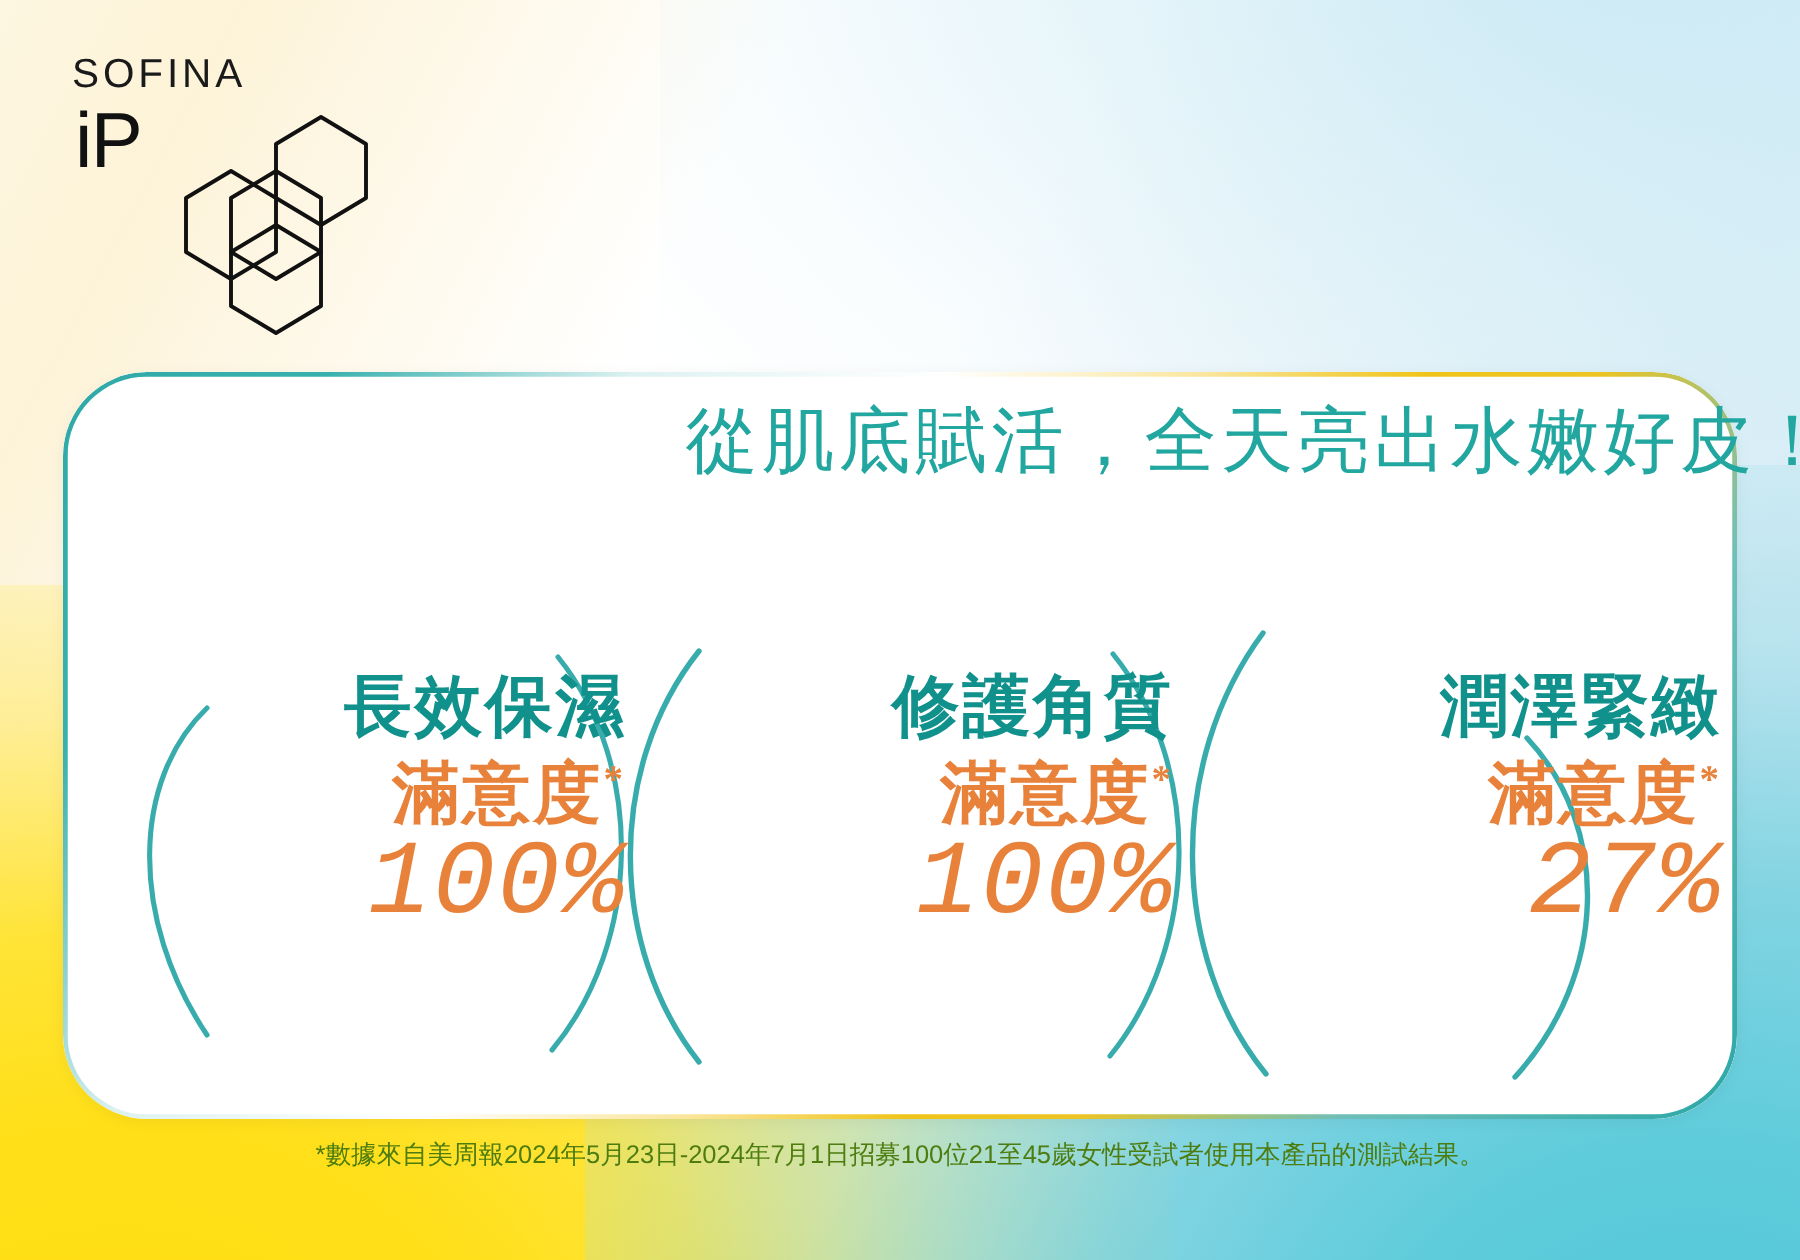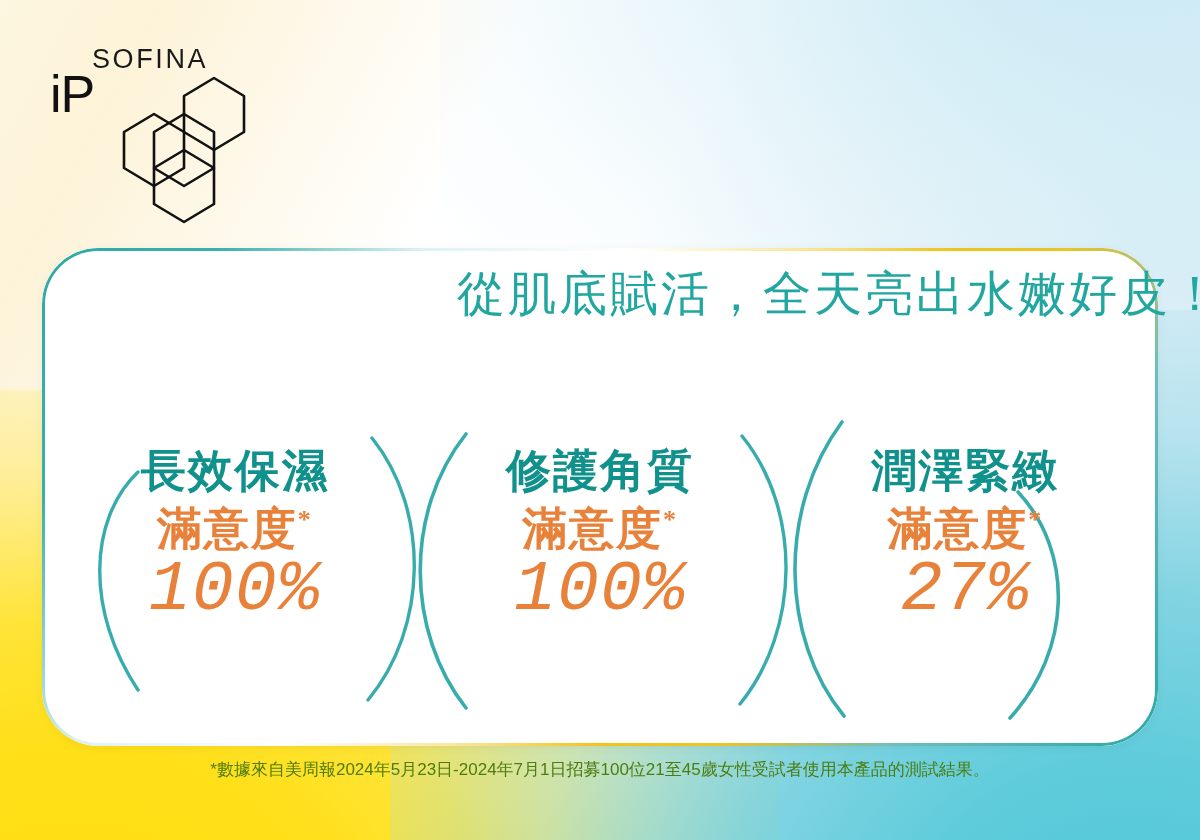--- a/index.html
+++ b/index.html
@@ -73,27 +73,26 @@
   .logo {
     position: absolute;
     left: 42px;
     top: 30px;
     width: 220px;
     height: 200px;
   }
   .logo-sofina {
     position: absolute;
     left: 6px;
-    top: 14px;
+    top: 4px;
     font-family: "Liberation Sans", "DejaVu Sans", sans-serif;
     font-size: 27px;
     letter-spacing: 2.6px;
     color: #1a1a1a;
     font-weight: 400;
-    margin-left: 44px;
   }
   .logo-ip {
     position: absolute;
     left: 8px;
     top: 38px;
     font-family: "Liberation Sans", "DejaVu Sans", sans-serif;
     font-size: 52px;
     letter-spacing: -1px;
     color: #111111;
     font-weight: 500;
@@ -183,21 +182,21 @@
     position: absolute;
     left: 52px;
     top: 424px;
     width: 1096px;
     height: 290px;
     display: flex;
   }
   .stat {
     position: relative;
     flex: 1 1 0;
-    text-align: center;
+    text-align: right;
   }
   .stat-label {
     display: block;
     font-family: "Liberation Serif", "DejaVu Serif", serif;
     font-weight: bold;
     font-size: 45px;
     letter-spacing: 2px;
     color: #11918c;
     line-height: 1.15;
     margin-top: 22px;

